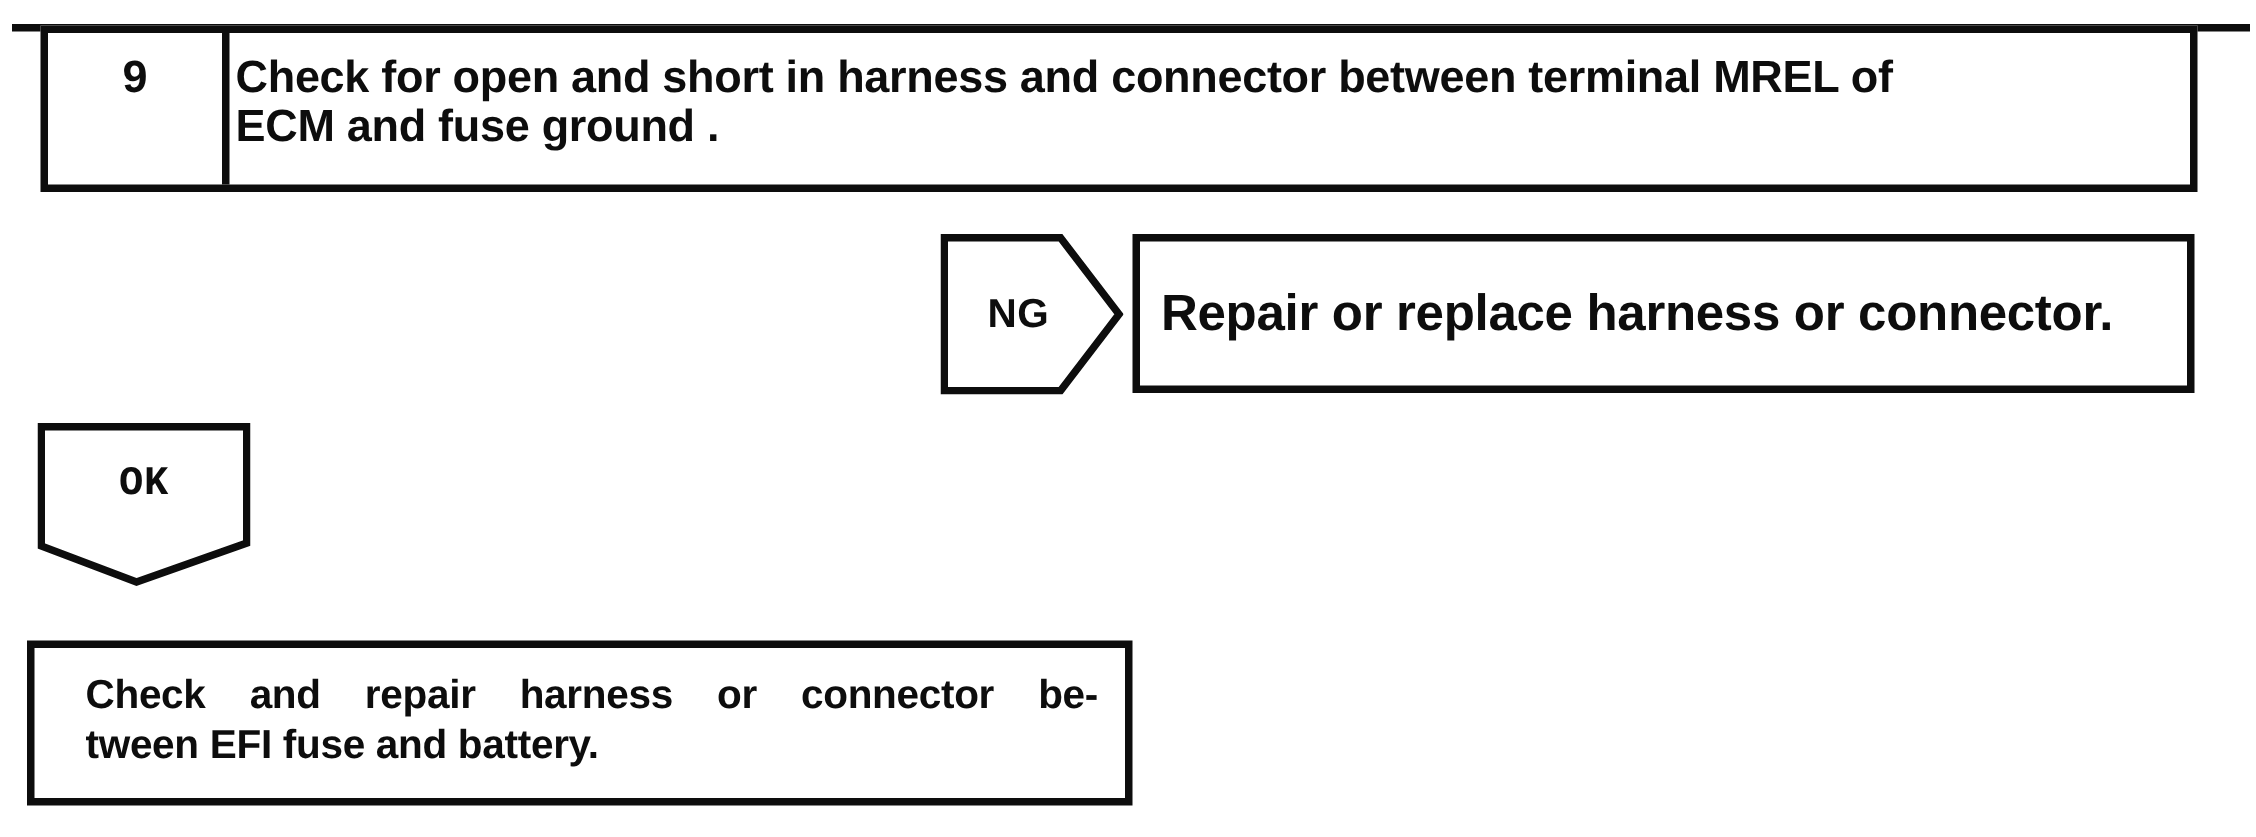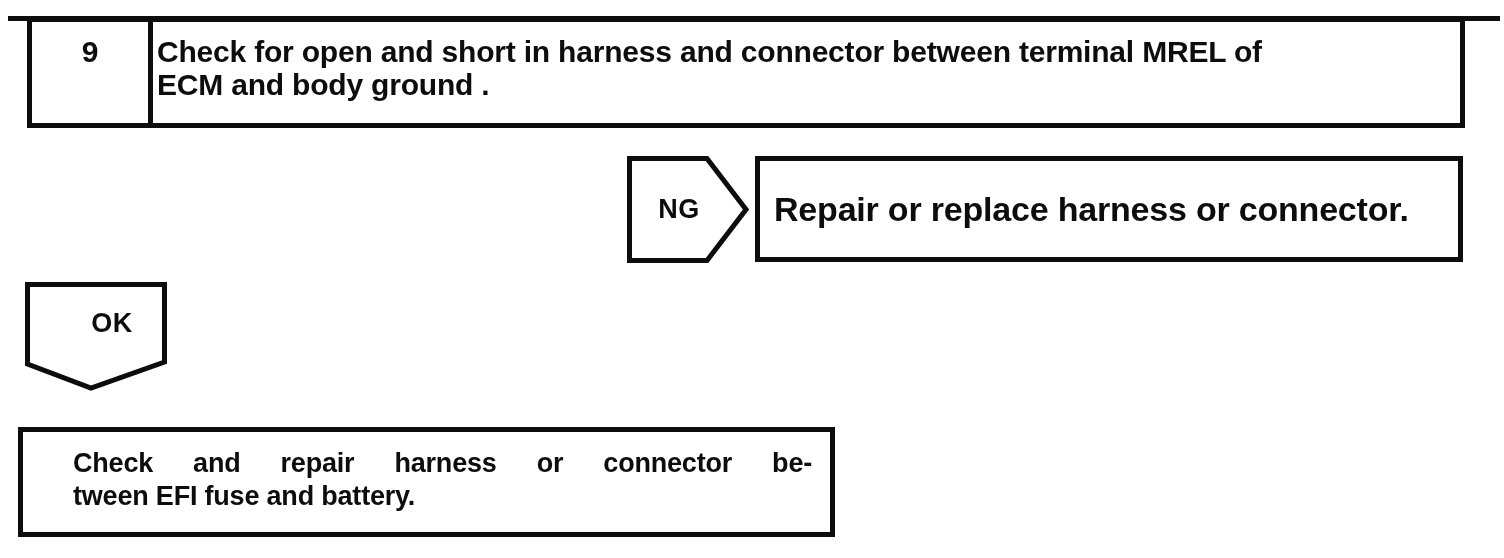--- a/index.html
+++ b/index.html
@@ -81,33 +81,34 @@
     letter-spacing: -0.2px;
   }
   
   #ok-connector {
     left: 25px; top: 282px;
     width: 142px; height: 109px;
   }
   #ok-connector svg { display: block; }
   #ok-label {
     position: absolute;
-    left: 16px; top: 0;
+    left: 0; top: 0;
     width: 142px; height: 82px;
     display: flex;
     align-items: center;
     justify-content: center;
     font-size: 27px;
     letter-spacing: 0.5px;
+    font-family: Liberation Mono, monospace;
   }
   
   #ok-result-box {
     left: 18px; top: 427px;
-    width: 817px; height: 110px;
-    padding: 15px 18px 0 50px;
+    width: 737px; height: 110px;
+    padding: 15px 18px 0 34px;
   }
   #ok-result-box .line {
     font-size: 27px;
     line-height: 33px;
     letter-spacing: -0.2px;
   }
   #ok-result-box .line.justified {
     text-align: justify;
     text-align-last: justify;
   }
@@ -118,21 +119,21 @@
 <div id="canvas">
 
   <div id="top-rule" class="abs"></div>
 
   <div id="step-box" class="box">
     <div id="step-num-cell">
       <span>9</span>
     </div>
     <div id="step-text">
       <div class="nowrap-line">Check for open and short in harness and connector between terminal MREL of</div>
-      <div class="nowrap-line">ECM and body ground .</div>
+      <div class="nowrap-line">ECM and fuse ground .</div>
     </div>
   </div>
 
   <div id="ng-connector" class="abs">
     <svg width="122" height="107" viewBox="0 0 122 107">
       <polygon points="2.5,2.5 80,2.5 119,53.5 80,104.5 2.5,104.5" fill="#ffffff" stroke="#0d0d0d" stroke-width="5" stroke-linejoin="miter"></polygon>
     </svg>
     <div id="ng-label">NG</div>
   </div>
 

